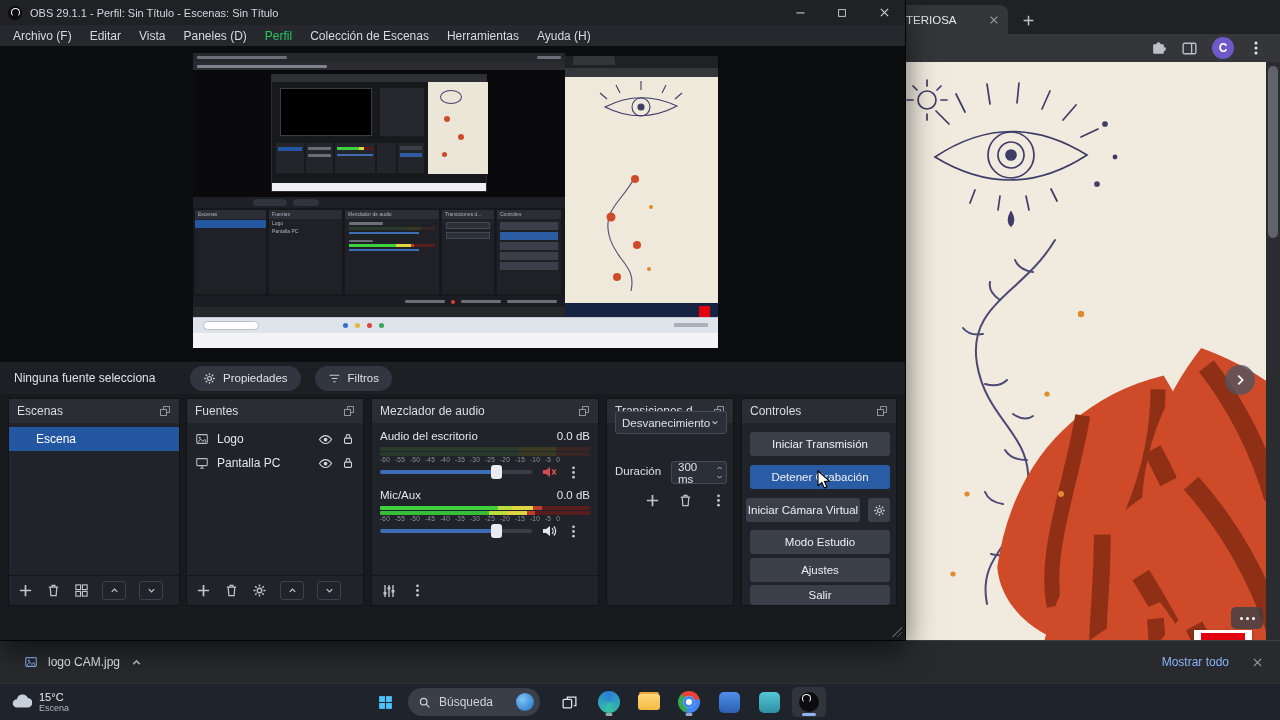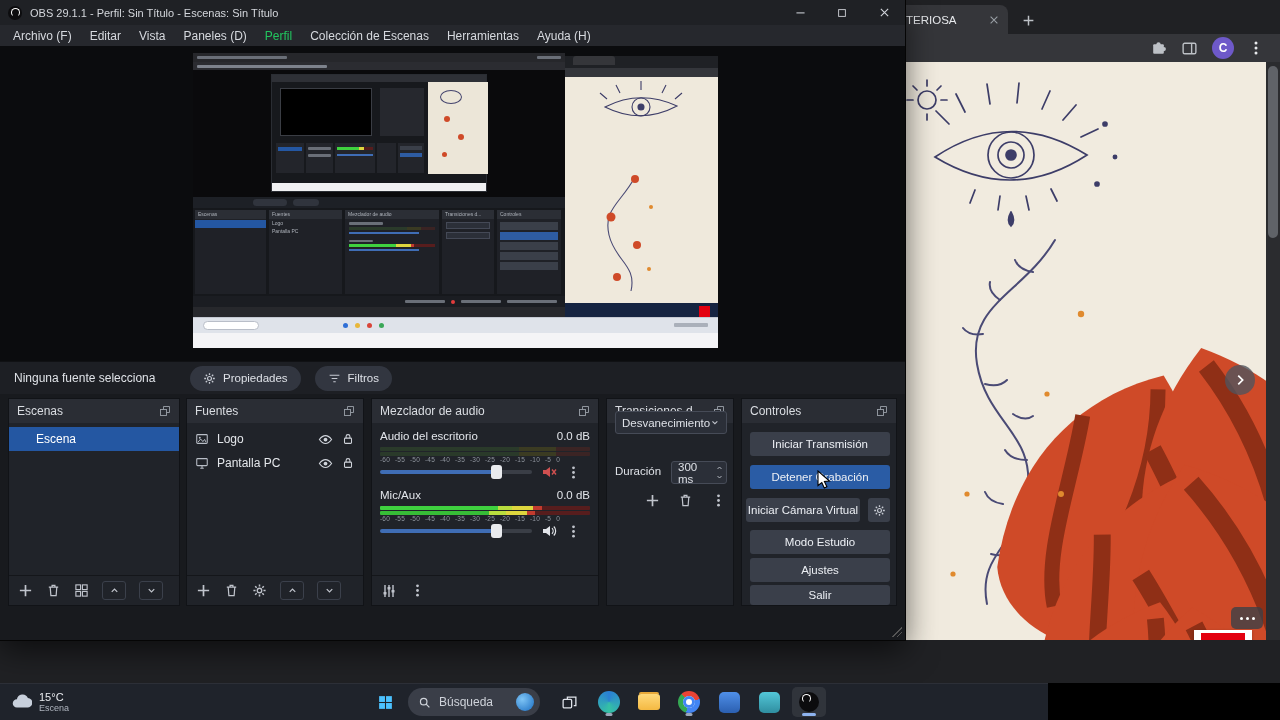--- a/index.html
+++ b/index.html
@@ -84,21 +84,21 @@
   .cbtn{position:absolute;height:24px;background:#3a3f4a;border-radius:3px;display:flex;align-items:center;
     justify-content:center;font-size:11.5px;color:#eceff4;overflow:hidden;white-space:nowrap}
   .cbtn.active{background:#2a5ca5}
   .combo{position:absolute;background:#2b2f38;border:1px solid #464b57;border-radius:3px;height:23px;
     display:flex;align-items:center;font-size:11.5px;color:#dde0e6;padding:0 6px;justify-content:space-between}
   
   .mini{position:absolute;left:193px;top:7px;width:525px;height:295px}
   .mini .lbl5{font-size:5px;color:#aeb3bb;padding:1px 3px;white-space:nowrap;overflow:hidden}
   .bar{background:#6a6f78;border-radius:1px}
   
-  #taskbar{position:absolute;left:0;top:683px;width:1048px;height:37px;background:rgba(32,36,44,.97);
+  #taskbar{position:absolute;left:0;top:683px;width:1280px;height:37px;background:rgba(32,36,44,.97);
     border-top:1px solid rgba(255,255,255,.06);display:flex;align-items:center}
   .tkicon{width:34px;height:30px;border-radius:5px;display:flex;align-items:center;justify-content:center;position:relative}
   .tkdash{position:absolute;bottom:1px;left:50%;transform:translateX(-50%);width:7px;height:3px;border-radius:2px;background:#9aa6b8}
   .searchpill{width:132px;height:28px;border-radius:14px;background:#3a3e48;display:flex;align-items:center;
     gap:8px;padding:0 6px 0 10px;color:#cfd3da;font-size:12px}
   .chromeic{width:22px;height:22px;border-radius:50%;
     background:conic-gradient(from -45deg,#ea4335 0 120deg,#4285f4 0 240deg,#34a853 0 360deg);position:relative}
   .chromeic::after{content:"";position:absolute;left:5px;top:5px;width:12px;height:12px;border-radius:50%;
     background:#fff;box-shadow:inset 0 0 0 3px #4285f4}
   .traytime{text-align:right;font-size:10.5px;color:#e8eaef;line-height:13px}
@@ -324,20 +324,37 @@
         
         
       </div>
 
     </div>
     <div class="scrolltrack">
       <div class="scrollthumb"></div>
     </div>
   </div>
 
+  <div class="shelf">
+    <div class="dlchip">
+      <svg class="ic" width="14" height="14" style="color:#8ab4f8">
+          <use href="#i-image"></use>
+        </svg>
+      <span>logo CAM.jpg</span>
+      <svg class="ic" width="13" height="13" style="color:#bdc1c6">
+          <use href="#i-chevu"></use>
+        </svg>
+    </div>
+    <div class="shelfright">
+      <span class="showall">Mostrar todo</span>
+      <svg class="ic" width="13" height="13" style="color:#9aa0a6">
+          <use href="#i-x"></use>
+        </svg>
+    </div>
+  </div>
 </div>
 
 <div id="obs">
   <div class="o-title">
     <div class="obslogo"></div>
     <span>OBS 29.1.1 - Perfil: Sin Título - Escenas: Sin Título</span>
     <div class="wbtns">
       <div class="wbtn">
           <svg class="ic" width="13" height="13">
             <use href="#i-minimize"></use>

